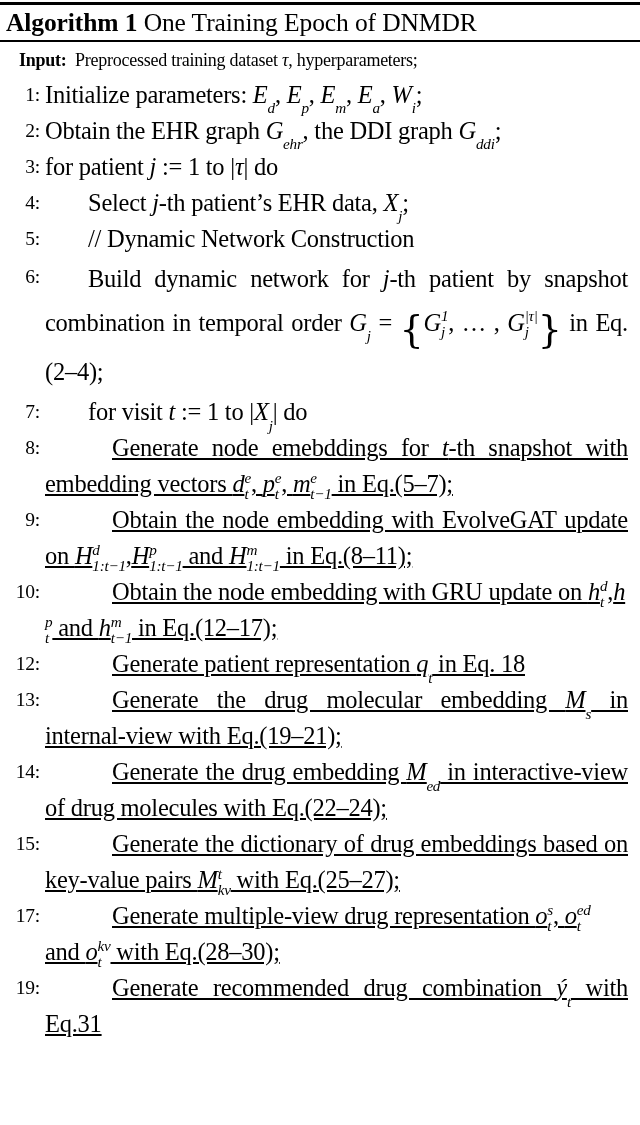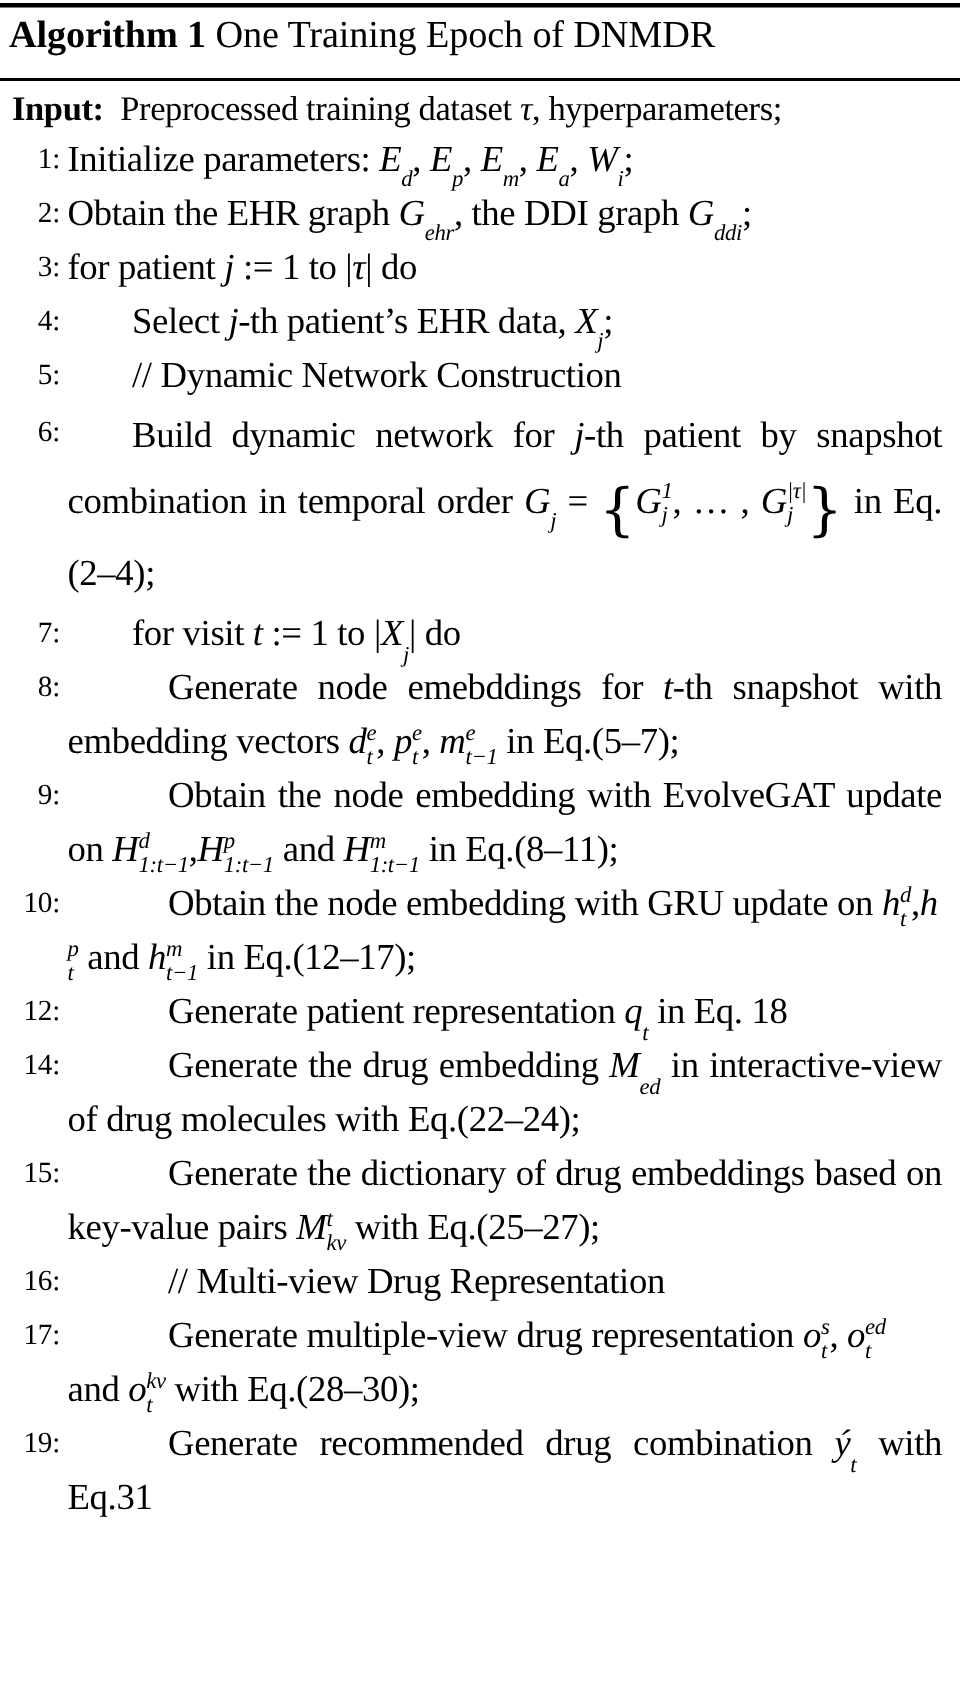--- a/index.html
+++ b/index.html
@@ -30,33 +30,33 @@
   .rule-thin {
     height: 1.6px;
     background: #000;
     margin: 0;
   }
 
   
   .algo-title {
     font-size: 25.5px;
     line-height: 31px;
-    padding: 2px 6px 14px 6px;
+    padding: 2px 6px 2px 6px;
     white-space: nowrap;
     letter-spacing: -0.1px;
   }
   .algo-title .kw {
     font-weight: bold;
   }
 
   
   .input-line {
-    font-size: 23px;
+    font-size: 18px;
     line-height: 33px;
-    padding: 2px 6px 0 8px;
+    padding: 2px 6px 0 19px;
     white-space: nowrap;
     letter-spacing: -0.25px;
   }
   .input-line .kw { font-weight: bold; }
 
   
   .algo-body {
     padding: 0 12px 4px 2px;
   }
 
@@ -70,21 +70,21 @@
     letter-spacing: -0.25px;
     margin: 0;
   }
   
   .algo-line .body {
     display: block;
     padding-left: 43px;   
     text-align: justify;
   }
   .algo-line.lvl1 .body { padding-left: 43px; }
-  .algo-line.lvl2 .body { padding-left: 43px; }
+  .algo-line.lvl2 .body { padding-left: 43px; text-decoration: underline; }
 
   
   .algo-line .lnum {
     position: absolute;
     left: 0;
     top: 0;
     width: 38px;
     text-align: right;
     font-size: 19.5px;
     line-height: 36px;
@@ -198,35 +198,35 @@
       <span class="lnum">10:</span>
       <span class="body last-line"><span class="pad"></span>Obtain the node embedding with GRU update on <span class="mi">h<span class="subsup"><span class="up">d</span><span class="dn">t</span></span></span>,<span class="mi">h<span class="subsup"><span class="up">p</span><span class="dn">t</span></span></span> and <span class="mi">h<span class="subsup"><span class="up">m</span><span class="dn">t−1</span></span></span> in Eq.(12–17);</span>
     </div>
 
 
     <div class="algo-line lvl2">
       <span class="lnum">12:</span>
       <span class="body"><span class="pad"></span>Generate patient representation <span class="mi">q<sub>t</sub></span> in Eq. 18</span>
     </div>
 
+    <div class="algo-line lvl2">
+      <span class="lnum">13:</span>
+      <span class="body"><span class="pad"></span>Generate the drug molecular embedding <span class="mi">M<sub>s</sub></span> in internal-view with Eq.(19–21);</span>
+    </div>
 
     <div class="algo-line lvl2">
       <span class="lnum">14:</span>
       <span class="body"><span class="pad"></span>Generate the drug embedding <span class="mi">M<sub>ed</sub></span> in interactive-view of drug molecules with Eq.(22–24);</span>
     </div>
 
     <div class="algo-line lvl2">
       <span class="lnum">15:</span>
       <span class="body"><span class="pad"></span>Generate the dictionary of drug embeddings based on key-value pairs <span class="mi">M<span class="subsup"><span class="up">t</span><span class="dn">kv</span></span></span> with Eq.(25–27);</span>
     </div>
 
-    <div class="algo-line lvl2">
-      <span class="lnum">16:</span>
-      <span class="body"><span class="pad"></span>// Multi-view Drug Representation</span>
-    </div>
 
     <div class="algo-line lvl2">
       <span class="lnum">17:</span>
       <span class="body last-line"><span class="pad"></span>Generate multiple-view drug representation <span class="mi">o<span class="subsup"><span class="up">s</span><span class="dn">t</span></span></span>, <span class="mi">o<span class="subsup"><span class="up">ed</span><span class="dn">t</span></span></span> and <span class="mi">o<span class="subsup"><span class="up">kv</span><span class="dn">t</span></span></span> with Eq.(28–30);</span>
     </div>
 
 
     <div class="algo-line lvl2">
       <span class="lnum">19:</span>
       <span class="body"><span class="pad"></span>Generate recommended drug combination <span class="mi">ý<sub>t</sub></span> with Eq.31</span>

